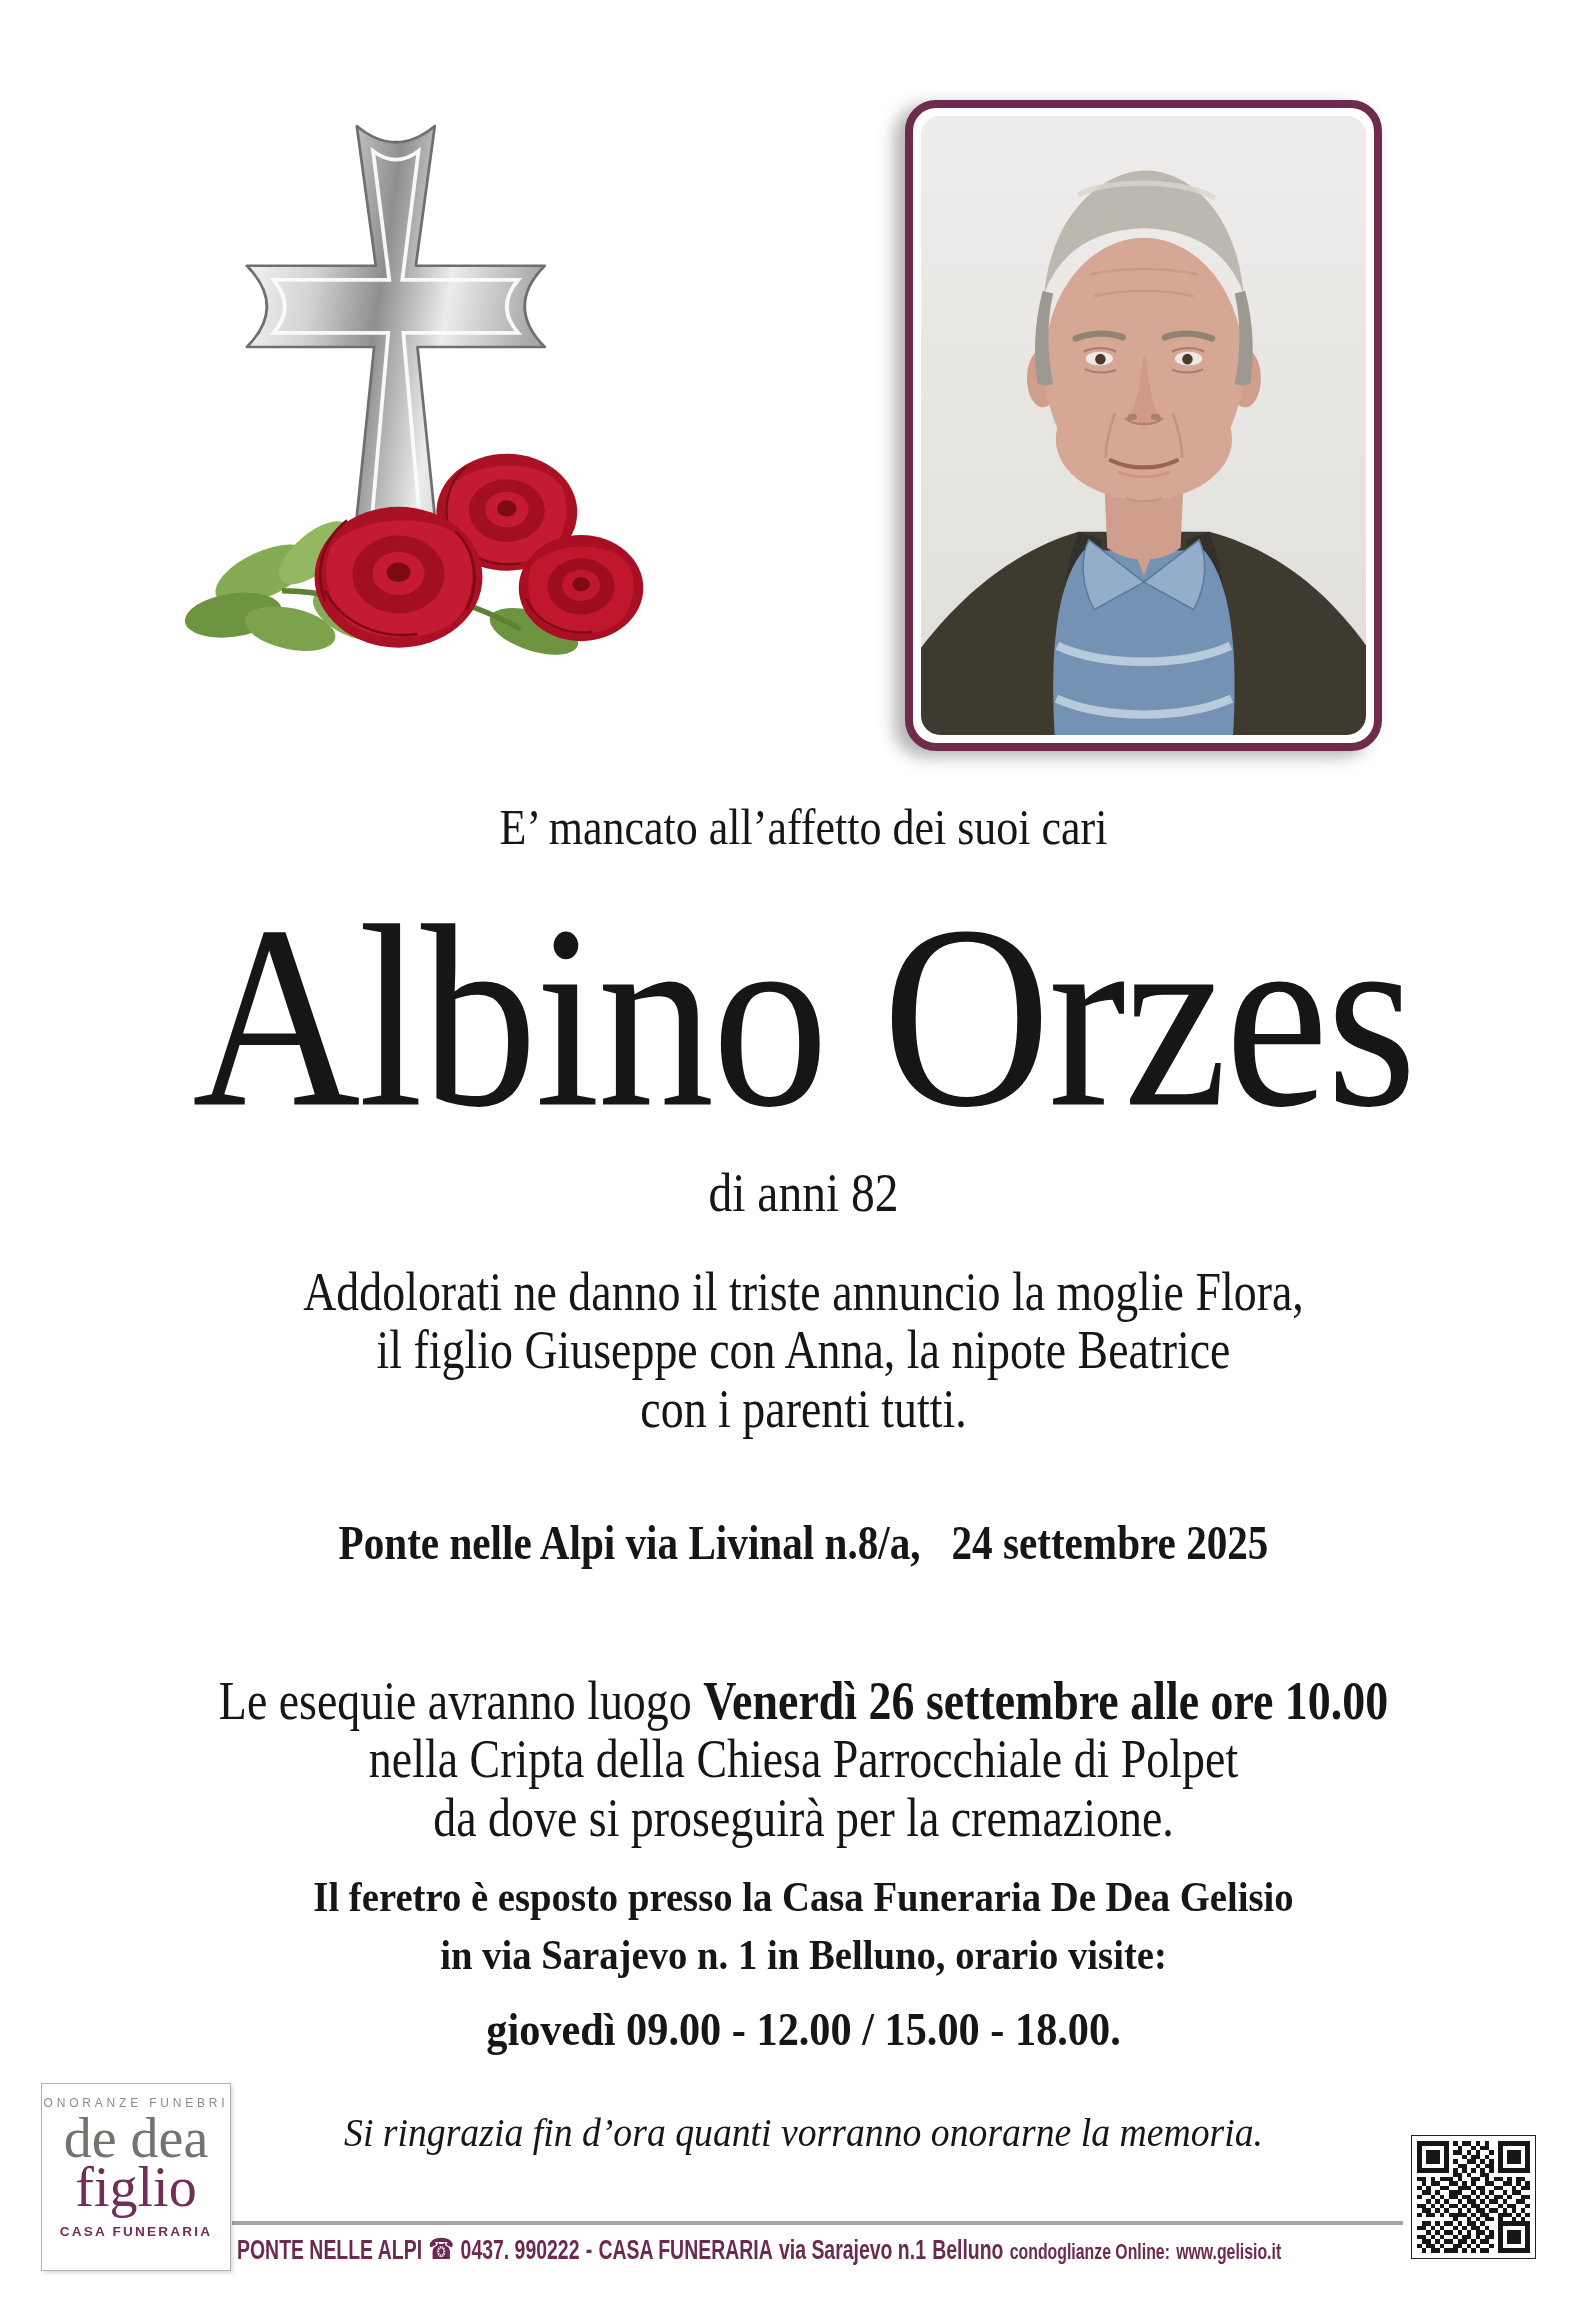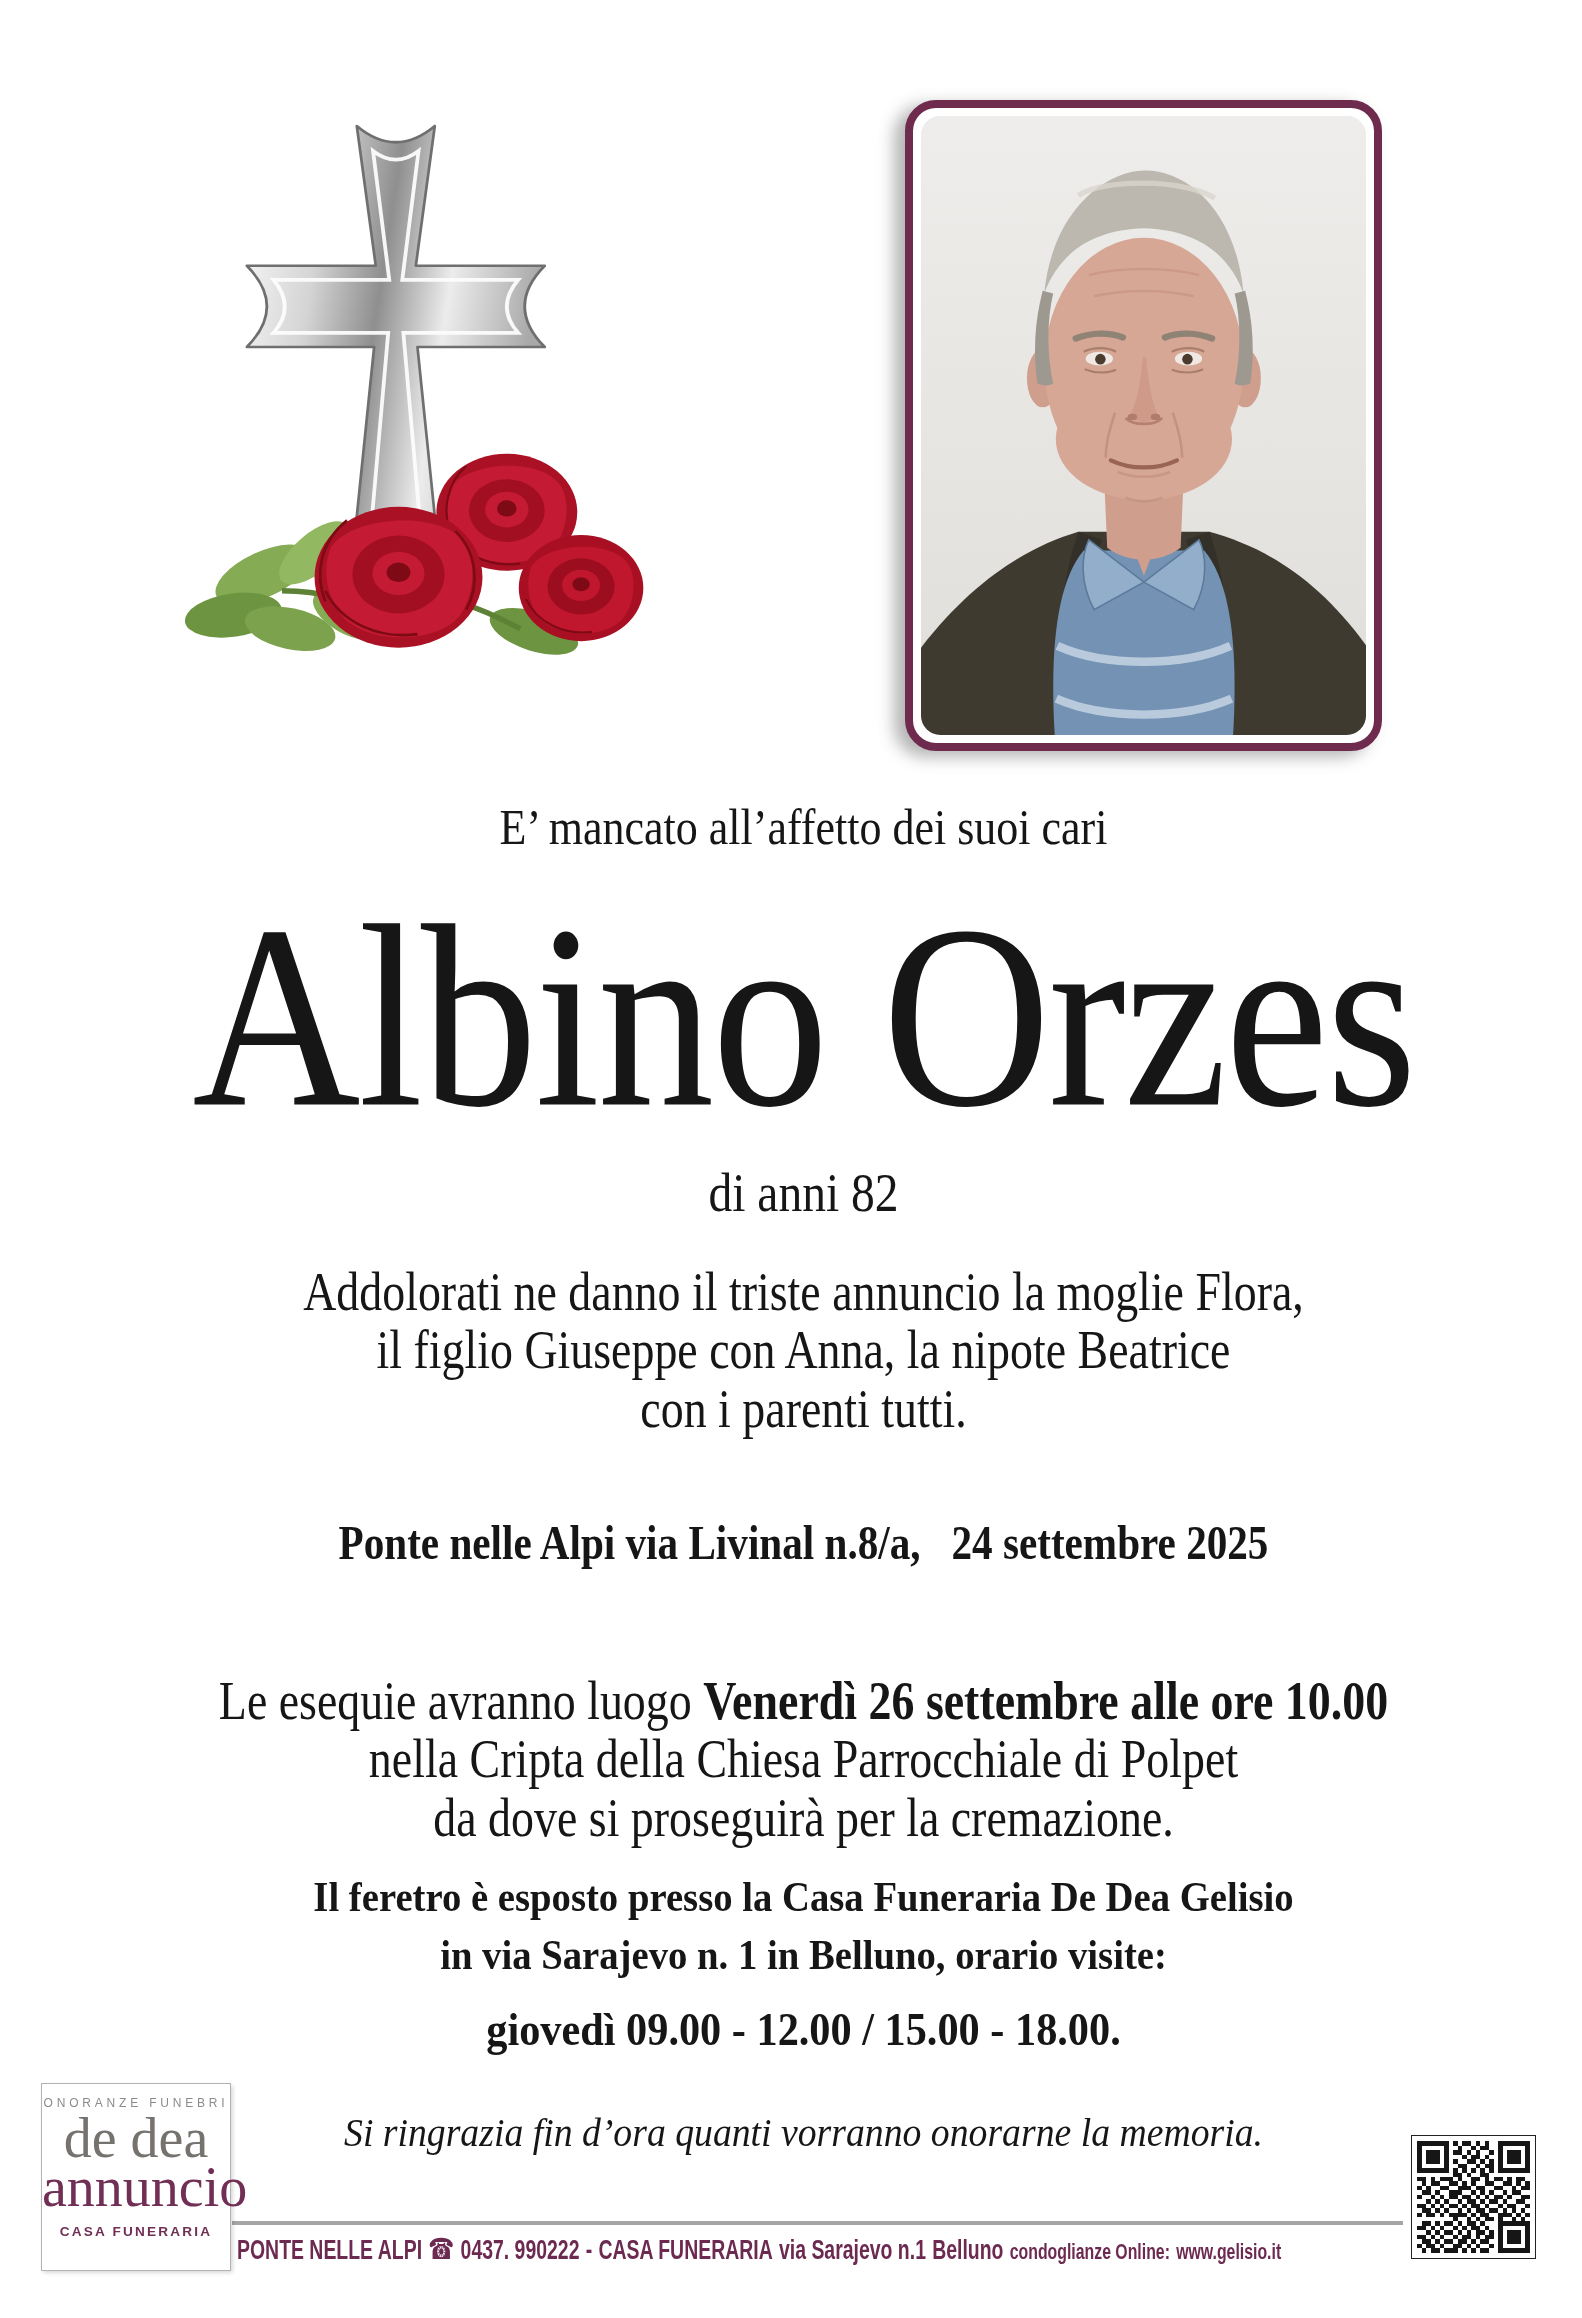--- a/index.html
+++ b/index.html
@@ -213,21 +213,21 @@
     <div>in via Sarajevo n. 1 in Belluno, orario visite:</div>
   </div>
 
   <div class="center hours b">giovedì 09.00 - 12.00 / 15.00 - 18.00.</div>
 
   <div class="center thanks i">Si ringrazia fin d’ora quanti vorranno onorarne la memoria.</div>
 
   <div class="logo-box">
     <div class="logo-top">ONORANZE FUNEBRI</div>
     <div class="logo-name1">de dea</div>
-    <div class="logo-name2">annuncio</div>
+    <div class="logo-name2">figlio</div>
     <div class="logo-bottom">CASA FUNERARIA</div>
   </div>
 
   <div class="footer-rule"></div>
 
   <div class="footer-bar">
     <div class="footer-text">
       <span>PONTE NELLE ALPI</span>
       <span class="phone-icon">☎</span>
       <span>0437. 990222</span>

